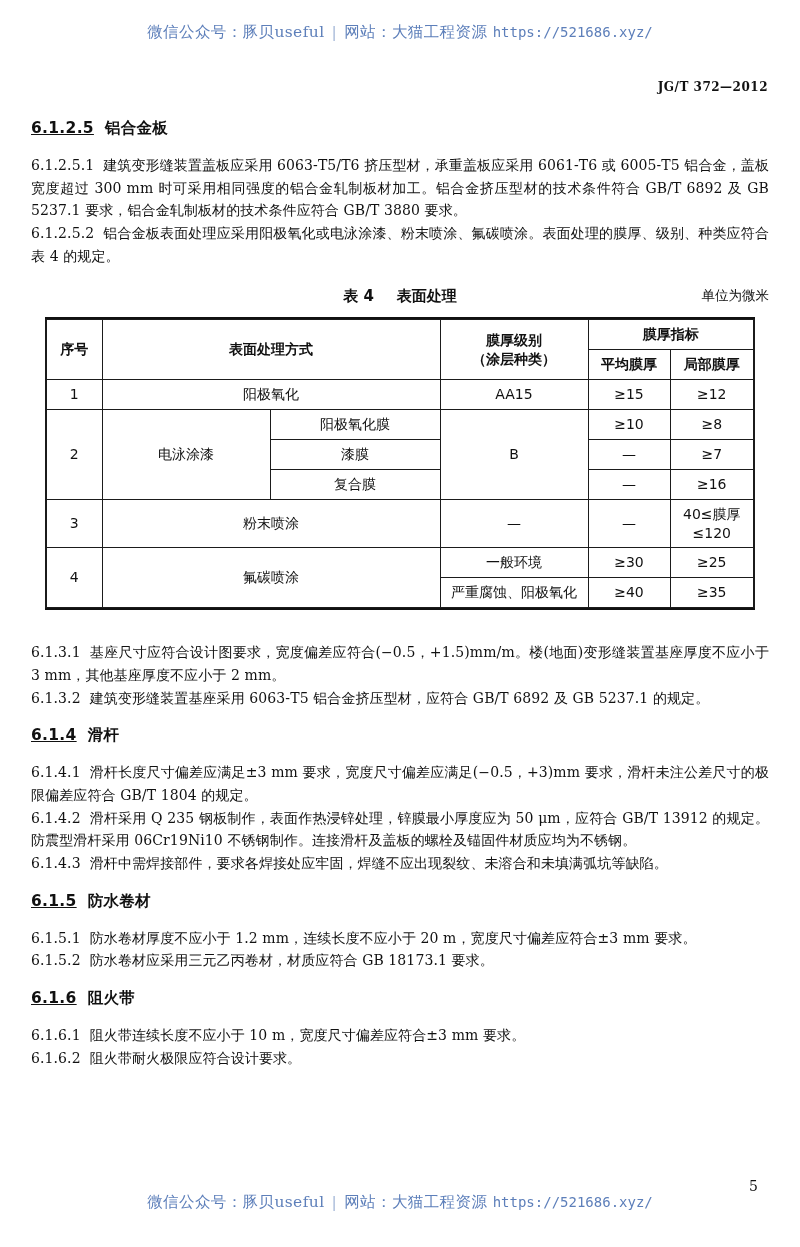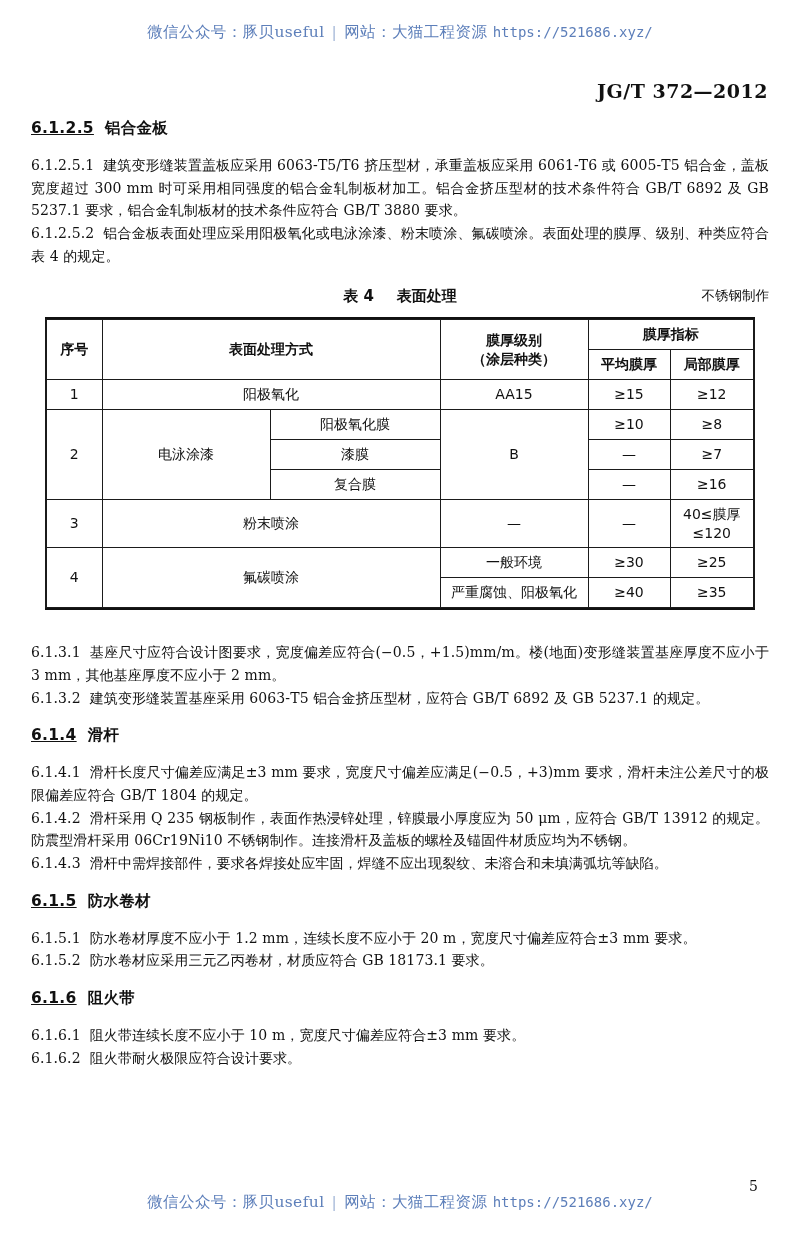--- a/index.html
+++ b/index.html
@@ -46,21 +46,21 @@
   }
   .wm-top { top: 22px; }
   .wm-bottom { top: 1192px; }
 
   
   .std-code {
     position: absolute;
     right: 32px;
     top: 80px;
     font-weight: bold;
-    font-size: 19px;
+    font-size: 12px;
     letter-spacing: .5px;
     font-family: "DejaVu Serif", "Liberation Serif", serif;
   }
 
   
   .content {
     position: absolute;
     left: 31px;
     top: 118px;
     width: 738px;
@@ -170,21 +170,21 @@
     <p class="para">
       <span class="num">6.1.2.5.1</span><span>建筑变形缝装置盖板应采用 6063-T5/T6 挤压型材，承重盖板应采用 6061-T6 或 6005-T5 铝合金，盖板宽度超过 300 mm 时可采用相同强度的铝合金轧制板材加工。铝合金挤压型材的技术条件符合 GB/T 6892 及 GB 5237.1 要求，铝合金轧制板材的技术条件应符合 GB/T 3880 要求。</span>
     </p>
     <p class="para">
       <span class="num">6.1.2.5.2</span><span>铝合金板表面处理应采用阳极氧化或电泳涂漆、粉末喷涂、氟碳喷涂。表面处理的膜厚、级别、种类应符合表 4 的规定。</span>
     </p>
 
     <div class="table-block">
       <div class="table-caption">
         <span class="cap-num">表 4</span><span>表面处理</span>
-        <span class="table-units">不锈钢制作</span>
+        <span class="table-units">单位为微米</span>
       </div>
 
       <div class="t4wrap">
       <table class="t4">
         <colgroup>
           <col style="width:56px">
           <col style="width:168px">
           <col style="width:170px">
           <col style="width:148px">
           <col style="width:82px">

